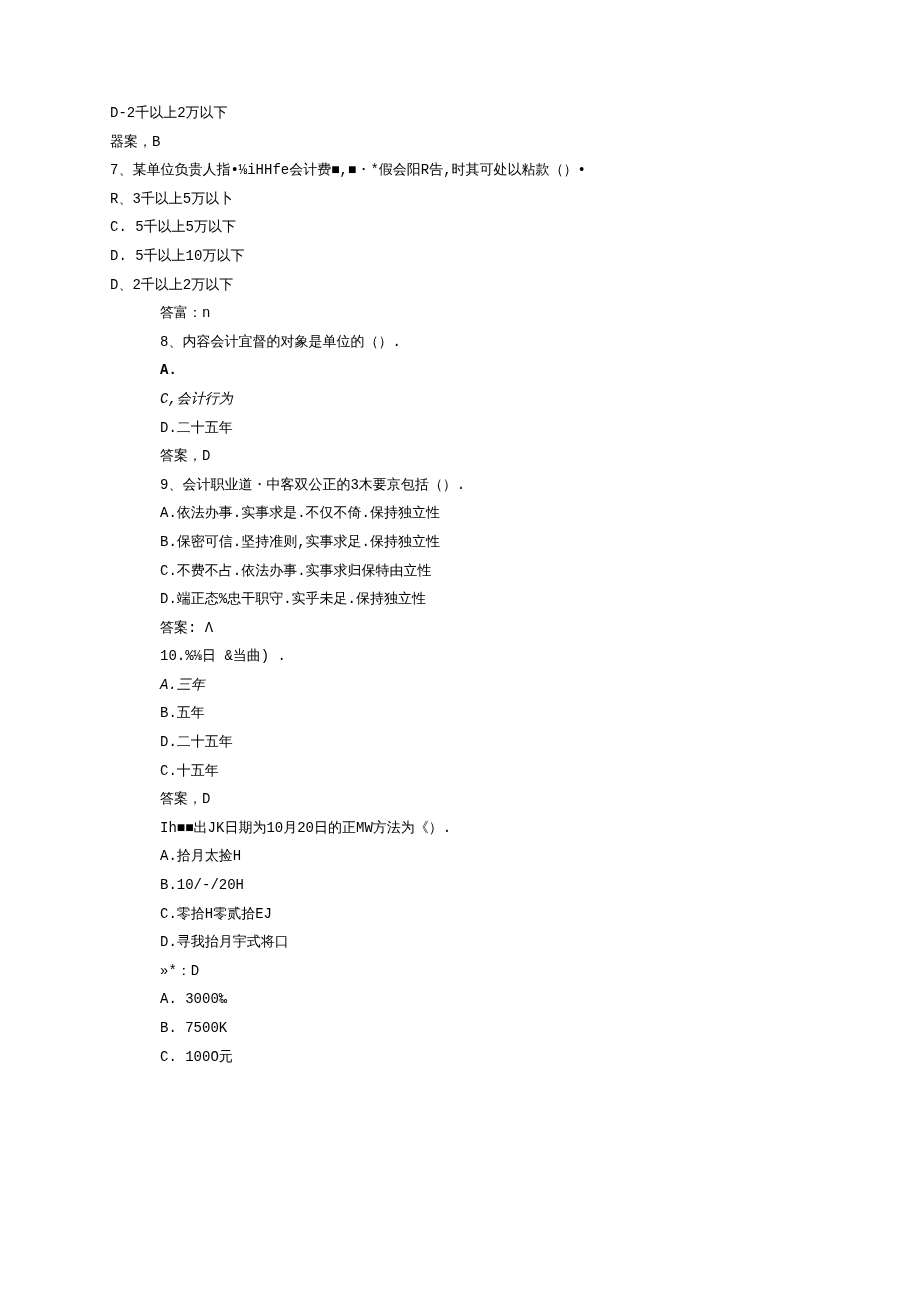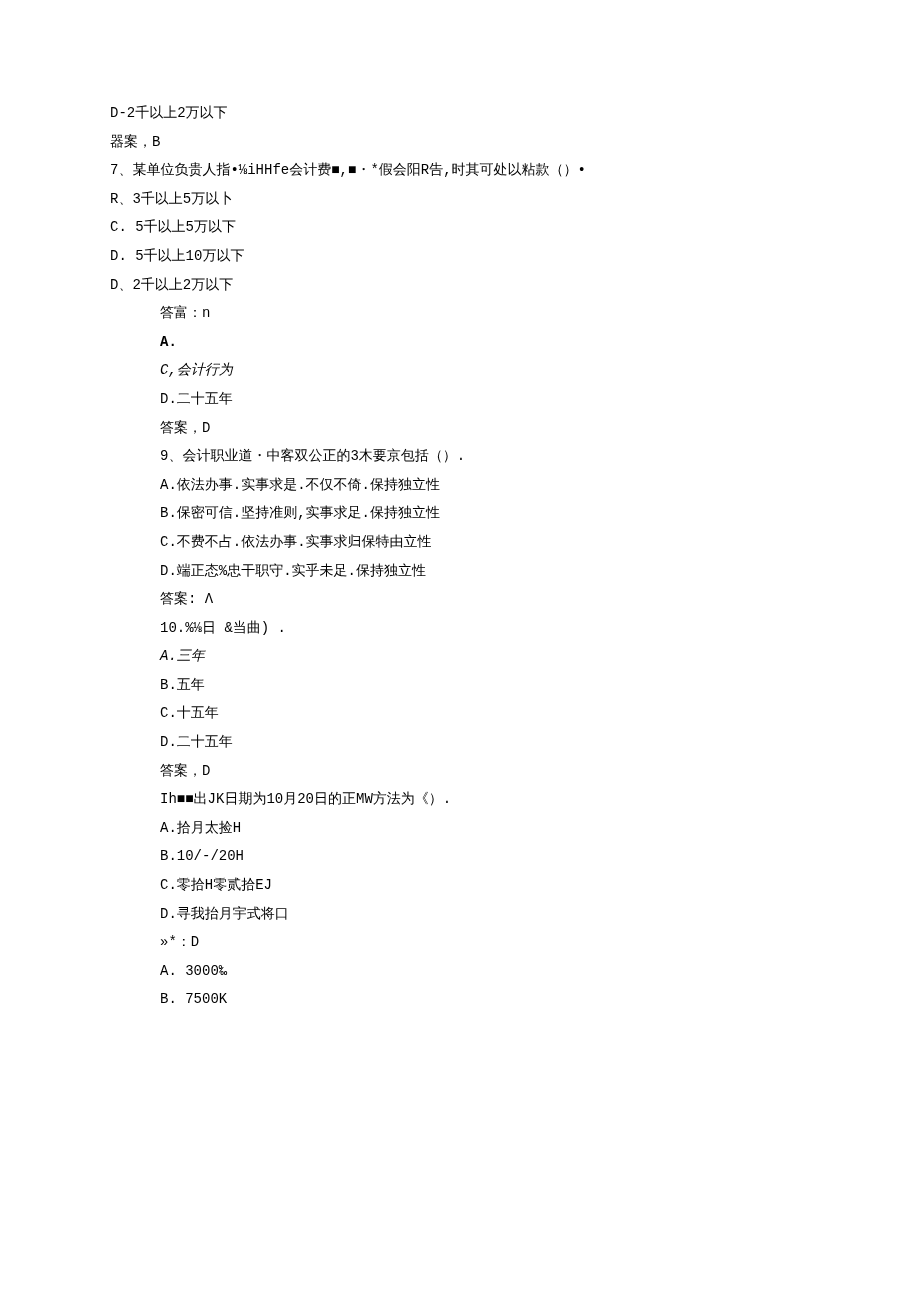--- a/index.html
+++ b/index.html
@@ -35,37 +35,39 @@
 
 <div id="content">
     <div class="line">D-2千以上2万以下</div>
     <div class="line">器案，B</div>
     <div class="line">7、某单位负贵人指•⅛iHHfe会计费■,■・*假会阳R告,时其可处以粘款（）•</div>
     <div class="line">R、3千以上5万以卜</div>
     <div class="line">C.   5千以上5万以下</div>
     <div class="line">D.   5千以上10万以下</div>
     <div class="line">D、2千以上2万以下</div>
     <div class="line indent1">答富：n</div>
+    <div class="line indent1">8、内容会计宜督的对象是单位的（）.</div>
     <div class="line indent1 bold">A.</div>
     <div class="line indent1 italic">C,会计行为</div>
     <div class="line indent1">D.二十五年</div>
     <div class="line indent1">答案，D</div>
     <div class="line indent1">9、会计职业道・中客双公正的3木要京包括（）.</div>
     <div class="line indent1">A.依法办事.实事求是.不仅不倚.保持独立性</div>
     <div class="line indent1">B.保密可信.坚持准则,实事求足.保持独立性</div>
     <div class="line indent1">C.不费不占.依法办事.实事求归保特由立性</div>
     <div class="line indent1">D.端正态%忠干职守.实乎未足.保持独立性</div>
     <div class="line indent1">答案: Λ</div>
     <div class="line indent1">10.%⅛日        &amp;当曲) .</div>
     <div class="line indent1 italic">A.三年</div>
     <div class="line indent1">B.五年</div>
+    <div class="line indent1">D.二十五年</div>
     <div class="line indent1">C.十五年</div>
-    <div class="line indent1">D.二十五年</div>
     <div class="line indent1">答案，D</div>
     <div class="line indent1">Ih■■出JK日期为10月20日的正MW方法为《）.</div>
     <div class="line indent1">A.拾月太捡H</div>
     <div class="line indent1">B.10/-/20H</div>
     <div class="line indent1">C.零拾H零贰拾EJ</div>
     <div class="line indent1">D.寻我抬月宇式将口</div>
     <div class="line indent1">»*：D</div>
     <div class="line indent1">A.    3000‰</div>
     <div class="line indent1">B.    7500K</div>
+    <div class="line indent1">C.    100O元</div>
   </div>
 
 </body></html>

